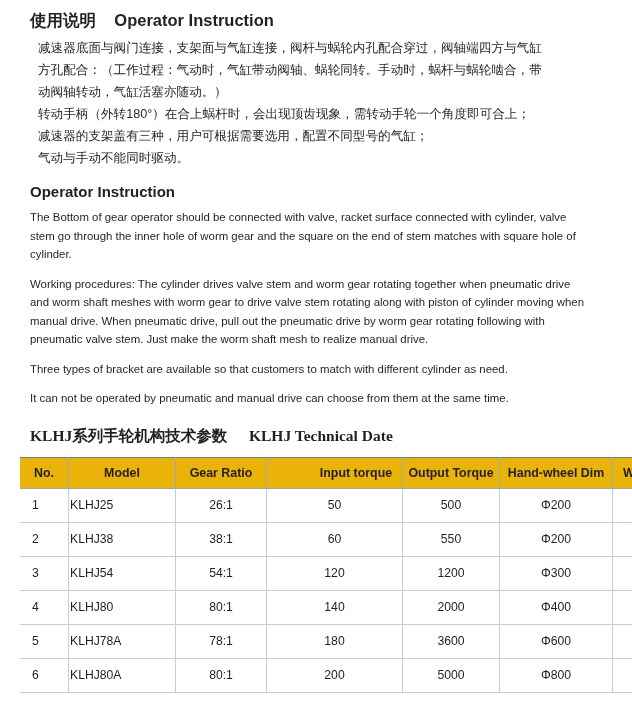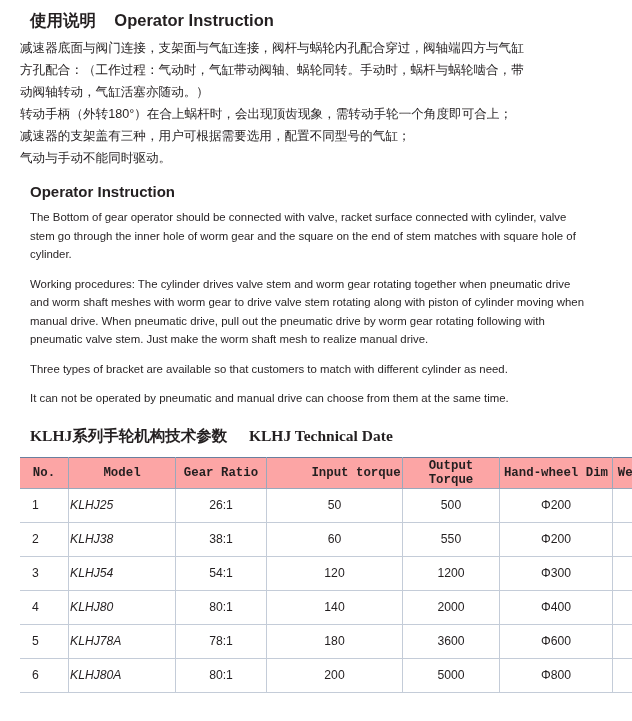--- a/index.html
+++ b/index.html
@@ -22,21 +22,21 @@
     box-sizing: border-box;
   }
   .section-title {
     font-size: 16.5px;
     font-weight: bold;
     color: #231f20;
     margin: 10px 0 6px 30px;
     letter-spacing: 0px;
   }
   .cn-body {
-    margin: 0 28px 0 20px;
+    margin: 0 28px 0 38px;
     font-size: 12.6px;
     line-height: 21px;
     color: #231f20;
     text-align: justify;
   }
   .cn-body p {
     margin: 0 0 1px 0;
   }
   .en-title {
     font-size: 15px;
@@ -65,31 +65,30 @@
     display: inline-block;
     width: 14px;
   }
   table.spec {
     border-collapse: collapse;
     width: 592px;
     margin: 0 0 0 20px;
     table-layout: fixed;
   }
   table.spec th {
-    background: #fca5a5;
+    background: #eab308;
     border-top: 1.5px solid #6a7f9e;
     border-bottom: 1px solid #9aa8bb;
     border-right: 1px solid #9aa8bb;
     font-size: 12.4px;
     font-weight: bold;
     color: #231f20;
     height: 28px;
     text-align: center;
     vertical-align: middle;
-    font-family: Liberation Mono, monospace;
   }
   table.spec th:last-child {
     border-right: none;
   }
   table.spec td {
     border-bottom: 1px solid #c4ccd8;
     border-right: 1px solid #c4ccd8;
     font-size: 12.2px;
     color: #231f20;
     height: 31px;
@@ -98,21 +97,20 @@
   }
   table.spec td:last-child {
     border-right: none;
   }
   table.spec td.left {
     text-align: left;
     padding-left: 12px;
   }
   table.spec td.model {
     text-align: left;
-    font-style: italic;
   }
   .col-no { width: 46px; }
   .col-model { width: 104px; }
   .col-gear { width: 88px; }
   .col-input { width: 90px; padding-left: 44px; }
   .col-output { width: 94px; }
   .col-hand { width: 110px; }
   .col-weight { width: 82px; }
 </style>
 </head>

